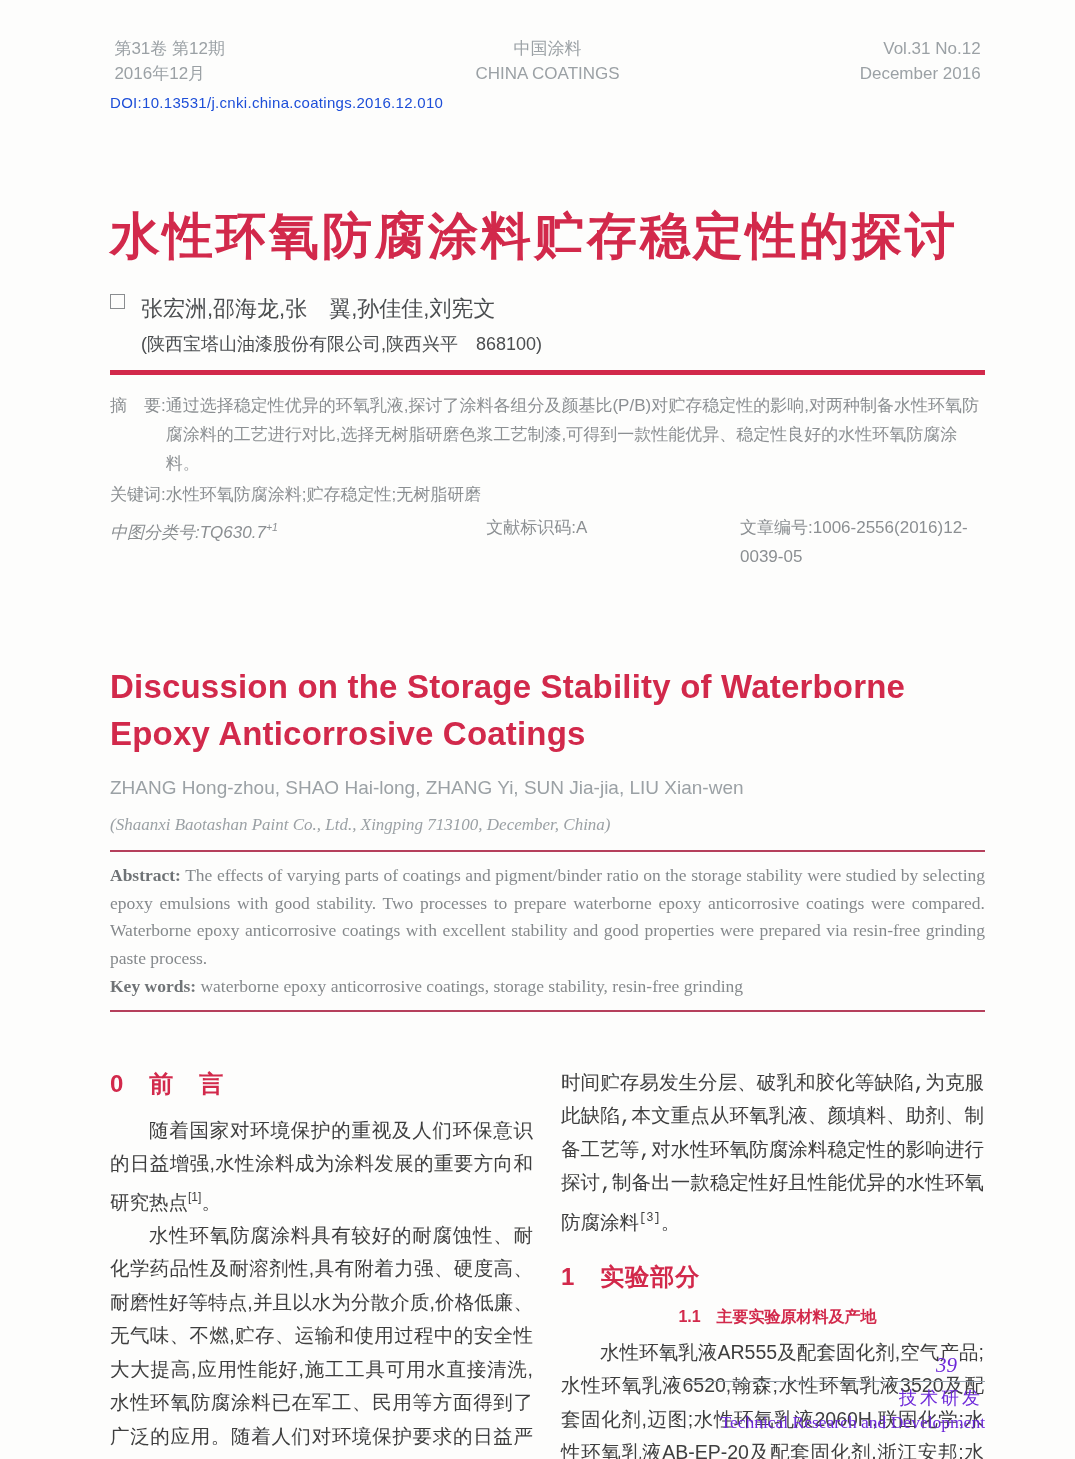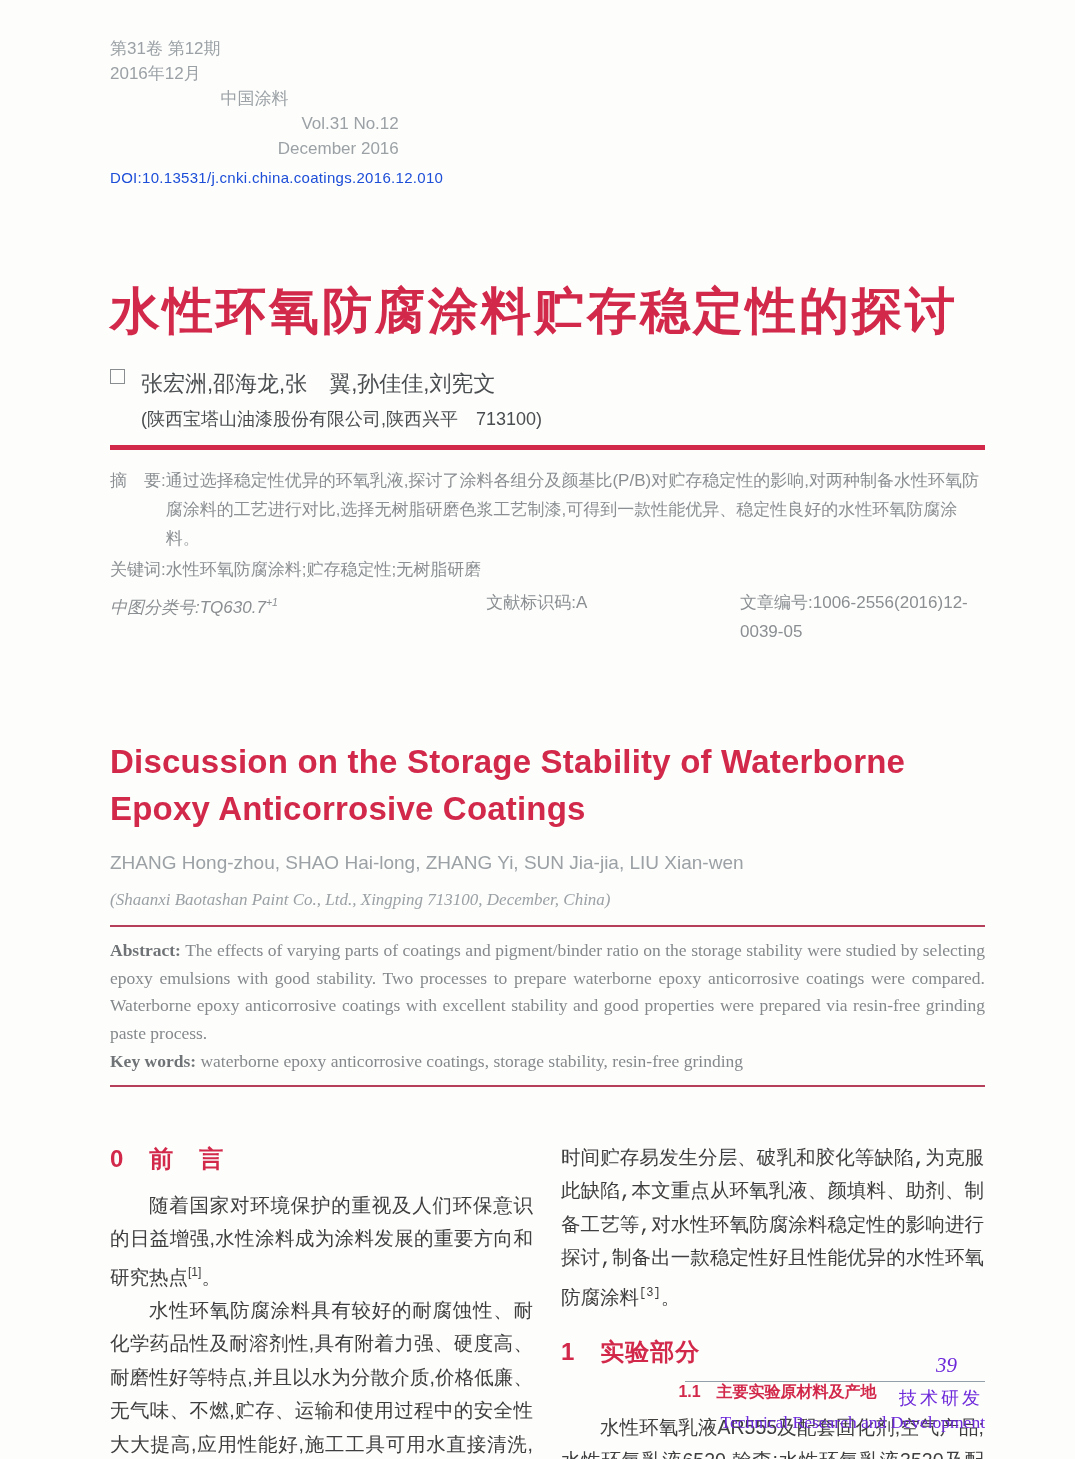--- a/index.html
+++ b/index.html
@@ -18,21 +18,20 @@
   }
 
   
   .jheader {
     display: flex;
     justify-content: center;
     align-items: flex-start;
     color: #9ba1a5;
     font-size: 17px;
     line-height: 25px;
-    flex-direction: column;
   }
   .jheader .col { width: 33%; }
   .jheader .col.center { text-align: center; }
   .jheader .col.right { text-align: right; }
   .doi-line {
     margin-top: 8px;
     font-size: 15px;
     color: #1d4ed8;
     letter-spacing: 0.3px;
   }
@@ -198,34 +197,35 @@
 
 <div class="page">
 
   <div class="jheader">
     <div class="col">
       <div>第31卷 第12期</div>
       <div>2016年12月</div>
     </div>
     <div class="col center">
       <div>中国涂料</div>
+      <div>CHINA COATINGS</div>
     </div>
     <div class="col right">
       <div>Vol.31 No.12</div>
       <div>December 2016</div>
     </div>
   </div>
   <div class="doi-line">DOI:10.13531/j.cnki.china.coatings.2016.12.010</div>
 
   <h1 class="cn-title">水性环氧防腐涂料贮存稳定性的探讨</h1>
   <div class="cn-authors">
     <span class="author-marker"></span>
     <span>张宏洲,邵海龙,张　翼,孙佳佳,刘宪文</span>
   </div>
-  <div class="cn-affil">(陕西宝塔山油漆股份有限公司,陕西兴平　713100)</div>
+  <div class="cn-affil">(陕西宝塔山油漆股份有限公司,陕西兴平　868100)</div>
   <div class="red-bar"></div>
 
   <div class="cn-abstract">
     <div class="row">
       <span class="lbl">摘　要:</span>
       <div>通过选择稳定性优异的环氧乳液,探讨了涂料各组分及颜基比(P/B)对贮存稳定性的影响,对两种制备水性环氧防腐涂料的工艺进行对比,选择无树脂研磨色浆工艺制漆,可得到一款性能优异、稳定性良好的水性环氧防腐涂料。</div>
     </div>
     <div class="row keywords-row">
       <span class="lbl">关键词:</span>
       <div>水性环氧防腐涂料;贮存稳定性;无树脂研磨</div>

